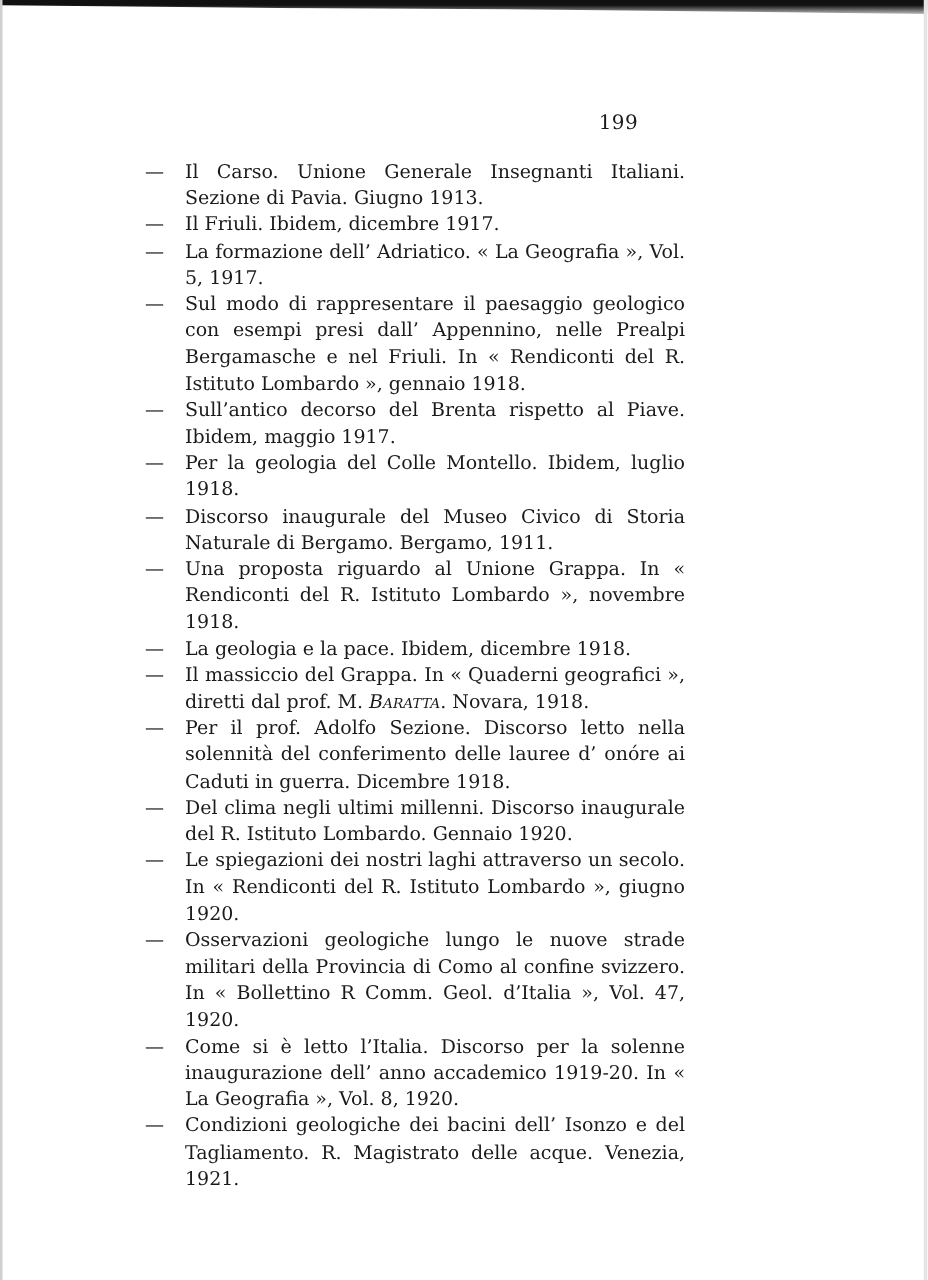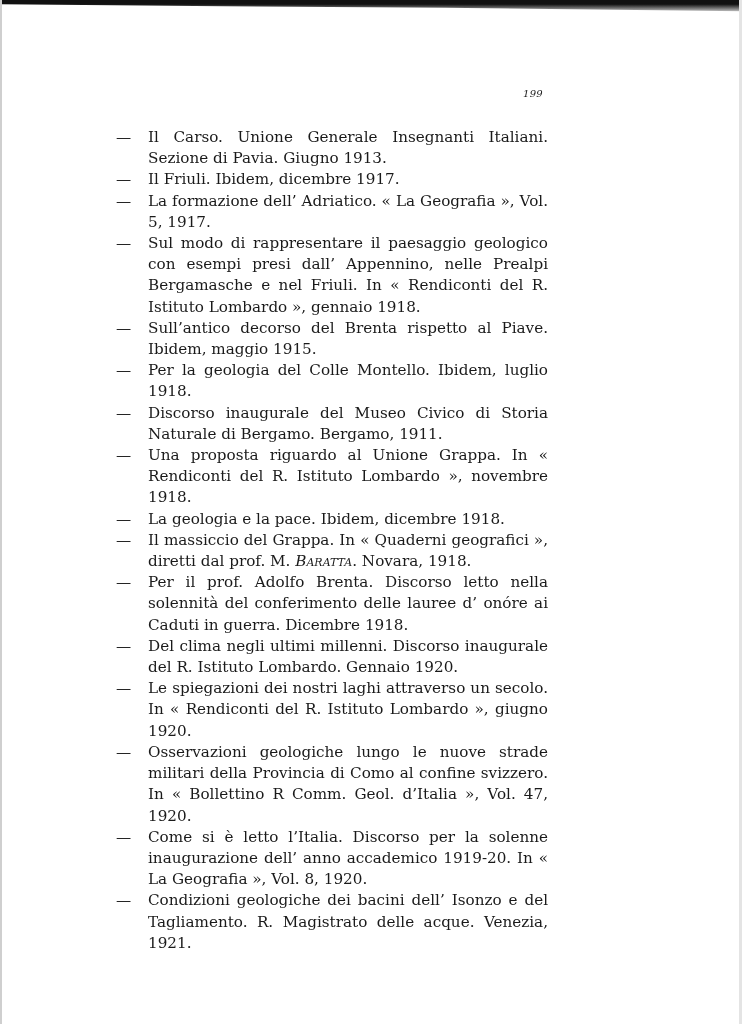--- a/index.html
+++ b/index.html
@@ -8,21 +8,21 @@
     font-family: "DejaVu Serif", "Liberation Serif", serif; color: #1a1a1a;
   }
   .top-edge {
     position: absolute; left: 0; top: 0; width: 742px; height: 14px;
     background: linear-gradient(to bottom, #111 0%, #111 30%, #777 60%, rgba(255,255,255,0) 100%);
     clip-path: polygon(0 0, 100% 0, 100% 80%, 60% 55%, 30% 45%, 0 30%);
   }
   .left-edge { position: absolute; left: 0; top: 0; width: 2px; height: 1024px; background: #cfcfcf; }
   .right-edge { position: absolute; right: 0; top: 0; width: 3px; height: 1024px; background: #e4e4e4; }
   .page-number {
-    position: absolute; left: 523px; top: 88px; font-size: 10px; letter-spacing: 0.3px; font-style: italic;
+    position: absolute; left: 479px; top: 88px; font-size: 16px; letter-spacing: 0.3px;
   }
   .bibliography { position: absolute; left: 116px; top: 127px; width: 432px; }
   .entry { position: relative; padding-left: 32px; font-size: 15.2px; line-height: 21.2px; text-align: justify; }
   .entry .dash { position: absolute; left: 0; top: 0; }
   .entry .title { }
   .smallcaps { font-variant: small-caps; font-style: italic; }
 </style>
 </head>
 <body>
 
@@ -39,39 +39,39 @@
   <div class="entry">
     <span class="dash">—</span><span class="title">Il Friuli.</span><span> Ibidem, dicembre 1917.</span>
   </div>
   <div class="entry">
     <span class="dash">—</span><span class="title">La formazione dell’ Adriatico.</span><span> « La Geografia », Vol. 5, 1917.</span>
   </div>
   <div class="entry">
     <span class="dash">—</span><span class="title">Sul modo di rappresentare il paesaggio geologico con esempi presi dall’ Appennino, nelle Prealpi Bergamasche e nel Friuli.</span><span> In « Rendiconti del R. Istituto Lombardo », gennaio 1918.</span>
   </div>
   <div class="entry">
-    <span class="dash">—</span><span class="title">Sull’antico decorso del Brenta rispetto al Piave.</span><span> Ibidem, maggio 1915.</span>
+    <span class="dash">—</span><span class="title">Sull’antico decorso del Brenta rispetto al Piave.</span><span> Ibidem, maggio 1917.</span>
   </div>
   <div class="entry">
     <span class="dash">—</span><span class="title">Per la geologia del Colle Montello.</span><span> Ibidem, luglio 1918.</span>
   </div>
   <div class="entry">
     <span class="dash">—</span><span class="title">Discorso inaugurale del Museo Civico di Storia Naturale di Bergamo.</span><span> Bergamo, 1911.</span>
   </div>
   <div class="entry">
     <span class="dash">—</span><span class="title">Una proposta riguardo al Unione Grappa.</span><span> In « Rendiconti del R. Istituto Lombardo », novembre 1918.</span>
   </div>
   <div class="entry">
     <span class="dash">—</span><span class="title">La geologia e la pace.</span><span> Ibidem, dicembre 1918.</span>
   </div>
   <div class="entry">
     <span class="dash">—</span><span class="title">Il massiccio del Grappa.</span><span> In « Quaderni geografici », diretti dal prof. M. </span><span class="smallcaps">Baratta</span><span>. Novara, 1918.</span>
   </div>
   <div class="entry">
-    <span class="dash">—</span><span class="title">Per il prof. Adolfo Brenta.</span><span> Discorso letto nella solennità del conferimento delle lauree d’ onóre ai Caduti in guerra. Dicembre 1918.</span>
+    <span class="dash">—</span><span class="title">Per il prof. Adolfo Sezione.</span><span> Discorso letto nella solennità del conferimento delle lauree d’ onóre ai Caduti in guerra. Dicembre 1918.</span>
   </div>
   <div class="entry">
     <span class="dash">—</span><span class="title">Del clima negli ultimi millenni.</span><span> Discorso inaugurale del R. Istituto Lombardo. Gennaio 1920.</span>
   </div>
   <div class="entry">
     <span class="dash">—</span><span class="title">Le spiegazioni dei nostri laghi attraverso un secolo.</span><span> In « Rendiconti del R. Istituto Lombardo », giugno 1920.</span>
   </div>
   <div class="entry">
     <span class="dash">—</span><span class="title">Osservazioni geologiche lungo le nuove strade militari della Provincia di Como al confine svizzero.</span><span> In « Bollettino R Comm. Geol. d’Italia », Vol. 47, 1920.</span>
   </div>

